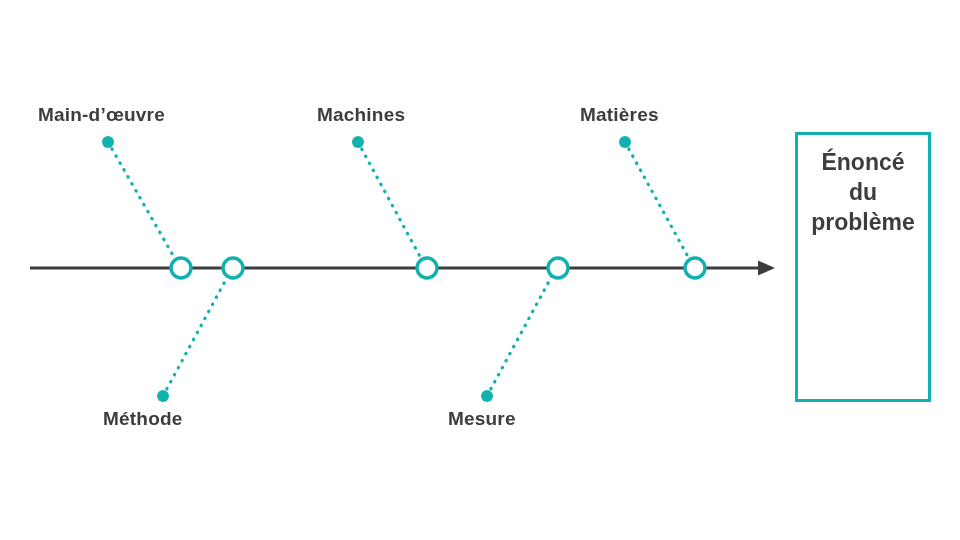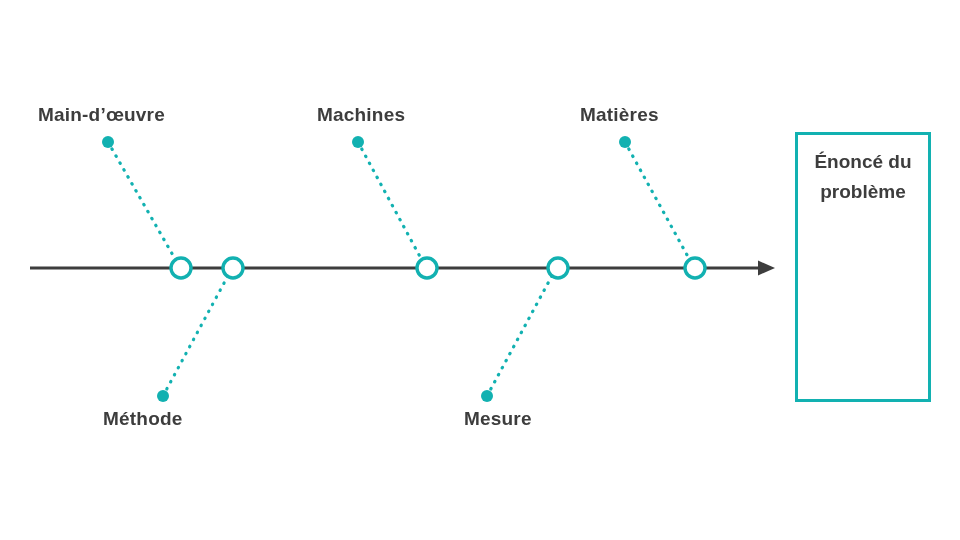--- a/index.html
+++ b/index.html
@@ -58,21 +58,21 @@
     position: absolute;
     left: 795px; top: 132px;
     width: 136px; height: 270px;
     border: 3px solid var(--accent);
     background: #ffffff;
   }
   .problem-box .problem-text {
     margin-top: 12px;
     padding: 0 8px;
     text-align: center;
-    font-size: 19px;
+    font-size: 23px;
     font-weight: bold;
     color: var(--ink);
     line-height: 30px;
   }
 </style>
 </head>
 <body>
 
 <div class="canvas">
 
@@ -101,19 +101,19 @@
   </svg>
 
   <div class="label" style="left:38px; top:104px;">Main-d’œuvre</div>
 
   <div class="label" style="left:317px; top:104px;">Machines</div>
 
   <div class="label" style="left:580px; top:104px;">Matières</div>
 
   <div class="label" style="left:103px; top:408px;">Méthode</div>
 
-  <div class="label" style="left:464px; top:408px;">Mesure</div>
+  <div class="label" style="left:448px; top:408px;">Mesure</div>
 
   <div class="problem-box">
     <div class="problem-text">Énoncé du problème</div>
   </div>
 
 </div>
 
 </body></html>

